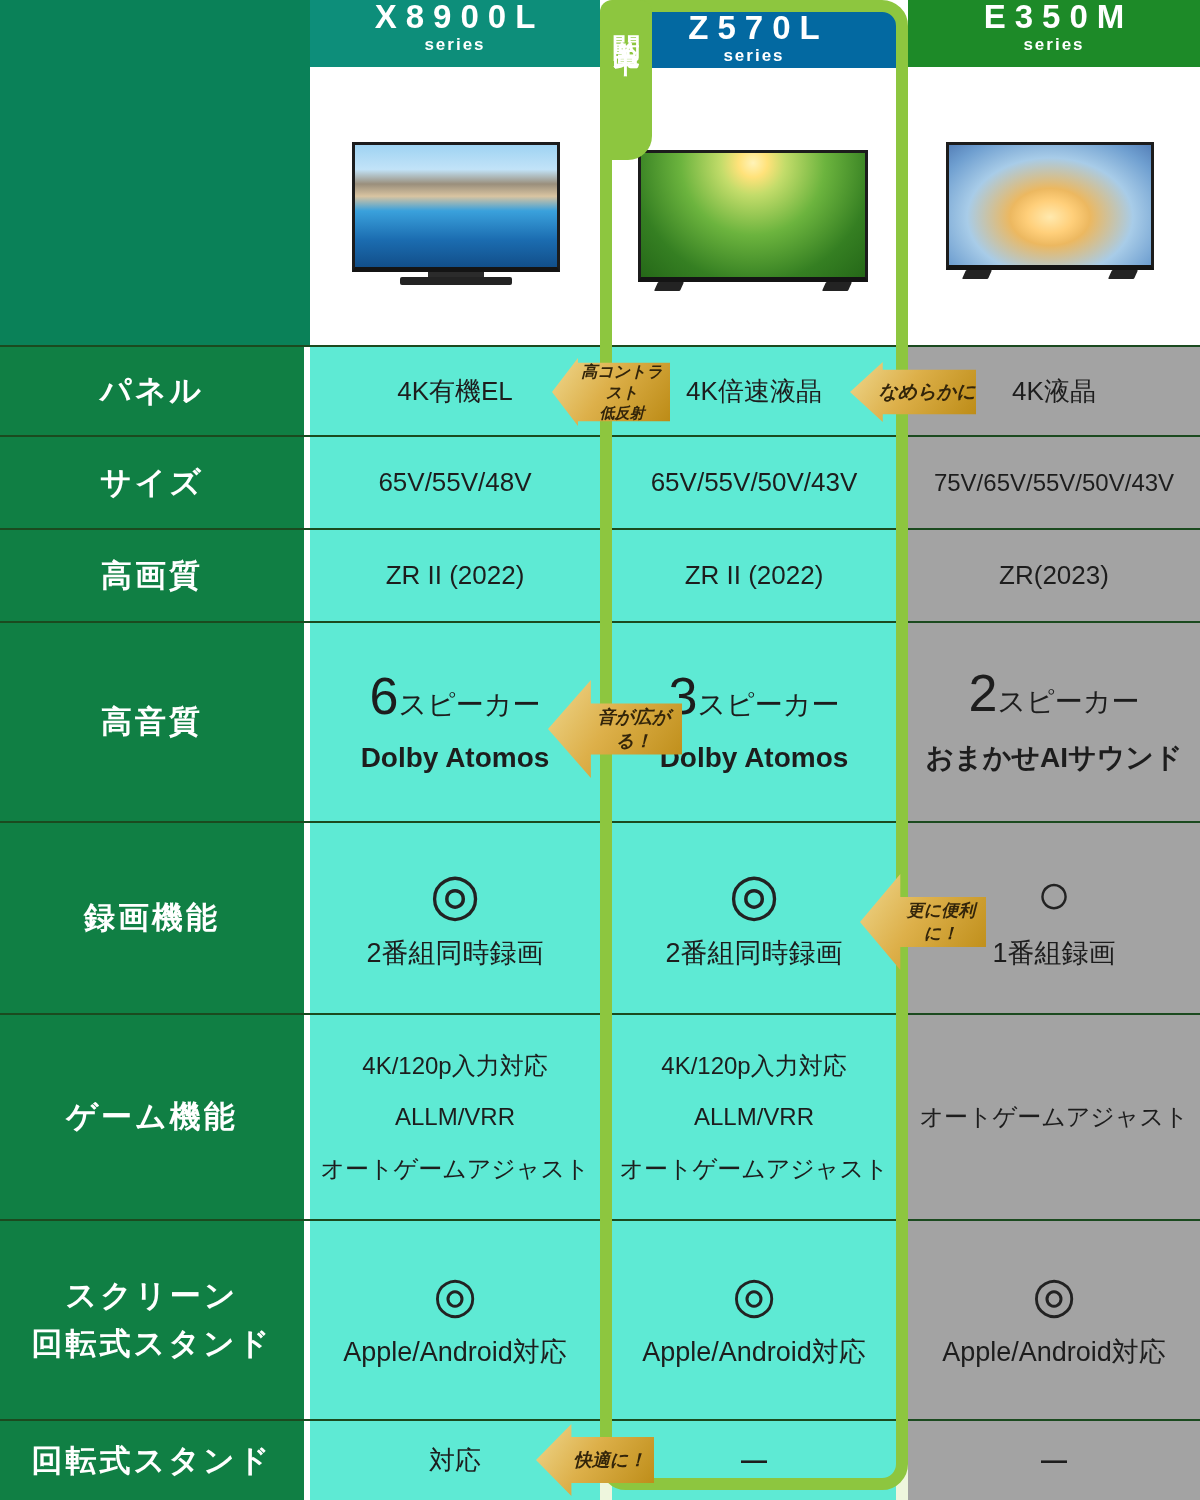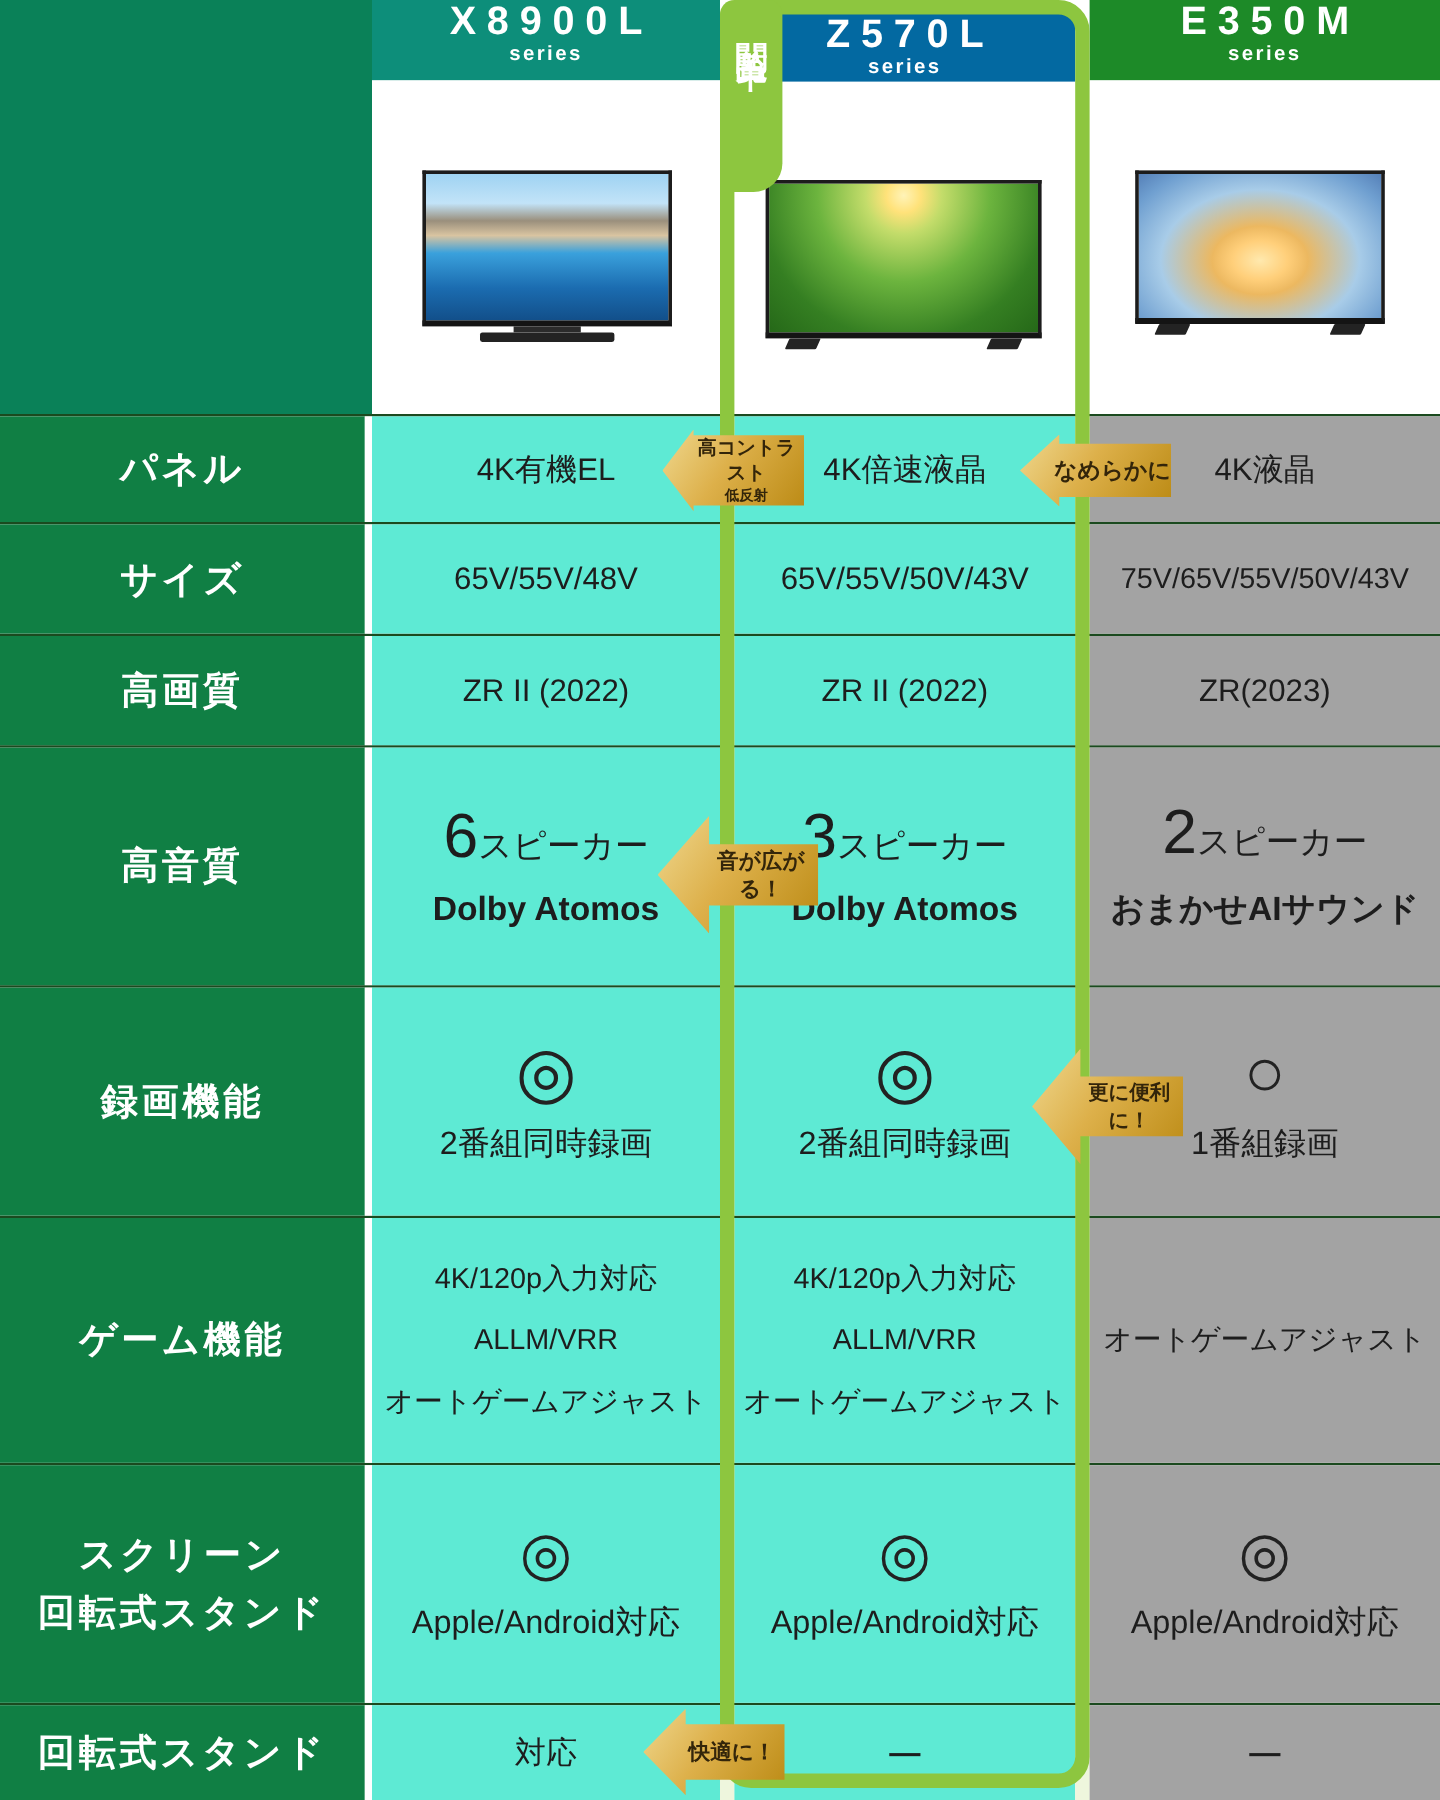--- a/index.html
+++ b/index.html
@@ -59,24 +59,24 @@
   .subline{font-size:28px;margin-top:18px;font-weight:bold;}
   .mark{font-size:58px;line-height:1;color:#222;}
   .mark-sub{font-size:27px;margin-top:12px;}
   .mirror-mark{font-size:50px;line-height:1;color:#222;}
   .mirror-sub{font-size:27px;margin-top:14px;}
   .gameline{font-size:24px;line-height:2.15;}
   .label-2l{line-height:1.55;}
   .dash{font-size:26px;font-weight:bold;}
 
   
-  .badge{position:absolute;z-index:20;background:linear-gradient(125deg,#efd88f 0%,#ddb04a 45%,#bb8a14 100%);display:flex;flex-direction:column;align-items:center;justify-content:center;color:#33250a;font-weight:bold;text-align:center;}
+  .badge{position:absolute;z-index:20;background:linear-gradient(125deg,#efd88f 0%,#ddb04a 45%,#bb8a14 100%);display:flex;flex-direction:column;align-items:center;justify-content:center;color:#33250a;font-weight:bold;text-align:center;font-style:italic;}
   .badge-panel1{left:552px;top:358px;width:118px;height:68px;clip-path:polygon(0 50%,22% 0,22% 7%,100% 7%,100% 93%,22% 93%,22% 100%);padding-left:22px;box-sizing:border-box;}
   .badge-panel1 .l1{font-size:16px;}
-  .badge-panel1 .l2{font-size:12px;margin-top:0;}
+  .badge-panel1 .l2{font-size:15px;margin-top:0;}
   .badge-panel2{left:850px;top:362px;width:126px;height:60px;clip-path:polygon(0 50%,26% 0,26% 13%,100% 13%,100% 87%,26% 87%,26% 100%);padding-left:28px;box-sizing:border-box;font-size:19px;}
   .badge-sound{left:548px;top:680px;width:134px;height:98px;clip-path:polygon(0 50%,32% 0,32% 24%,100% 24%,100% 76%,32% 76%,32% 100%);padding-left:38px;box-sizing:border-box;font-size:18px;}
   .badge-rec{left:860px;top:874px;width:126px;height:96px;clip-path:polygon(0 50%,32% 0,32% 24%,100% 24%,100% 76%,32% 76%,32% 100%);padding-left:36px;box-sizing:border-box;font-size:17px;}
   .badge-stand{left:536px;top:1424px;width:118px;height:72px;clip-path:polygon(0 50%,30% 0,30% 18%,100% 18%,100% 82%,30% 82%,30% 100%);padding-left:30px;box-sizing:border-box;font-size:18px;}
 </style>
 </head>
 <body>
 
 <div class="page">
 

